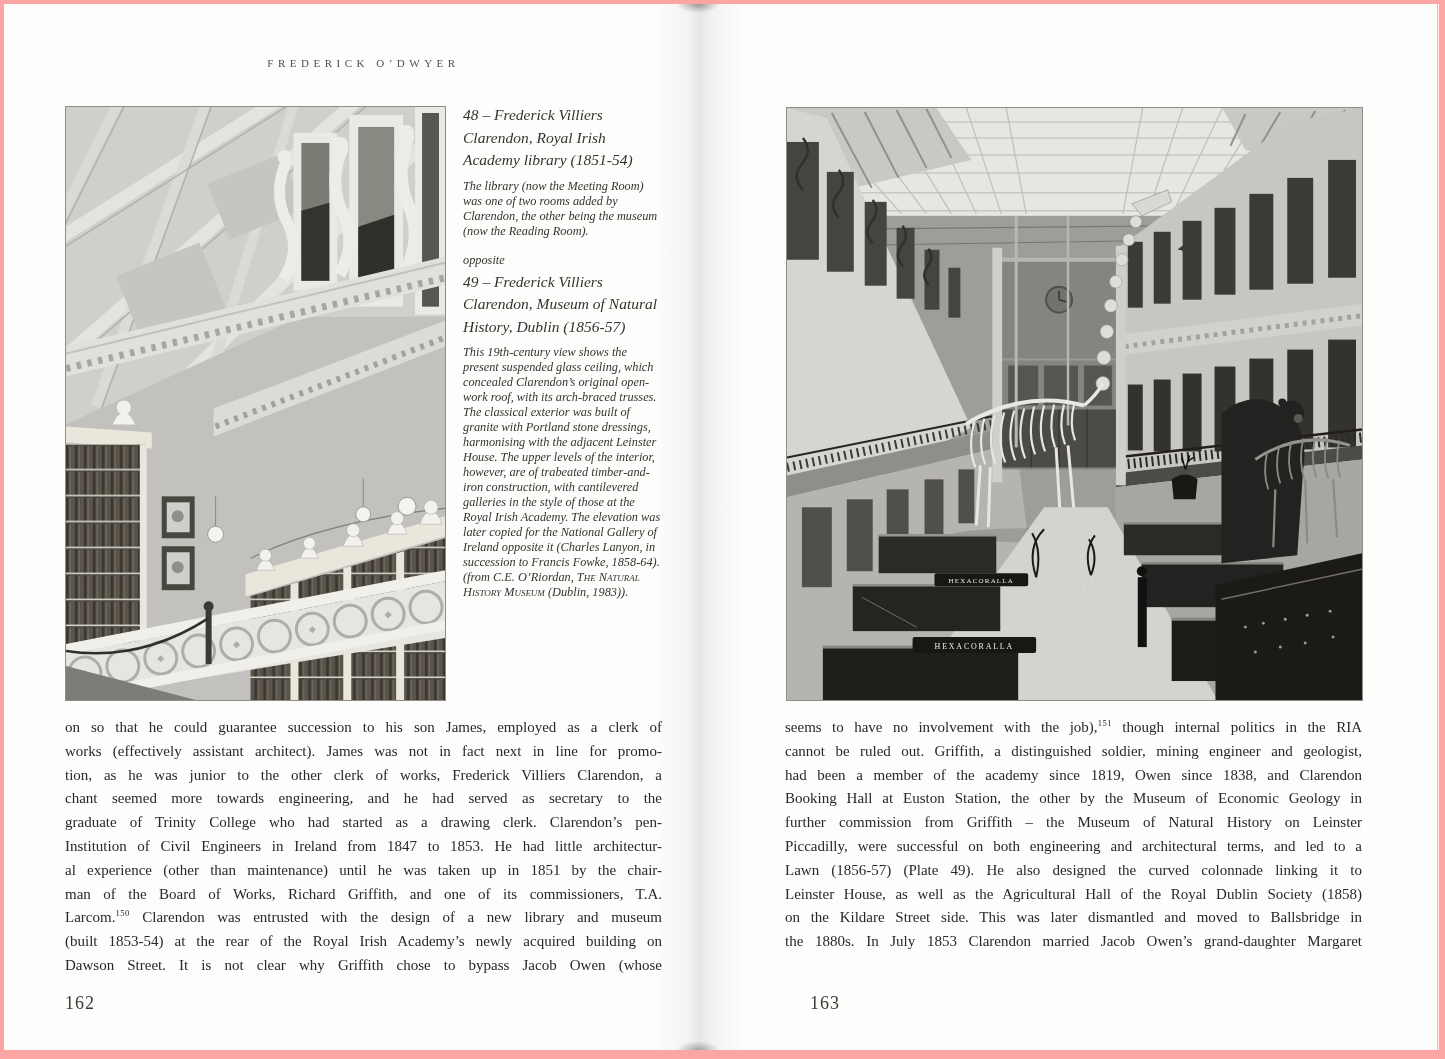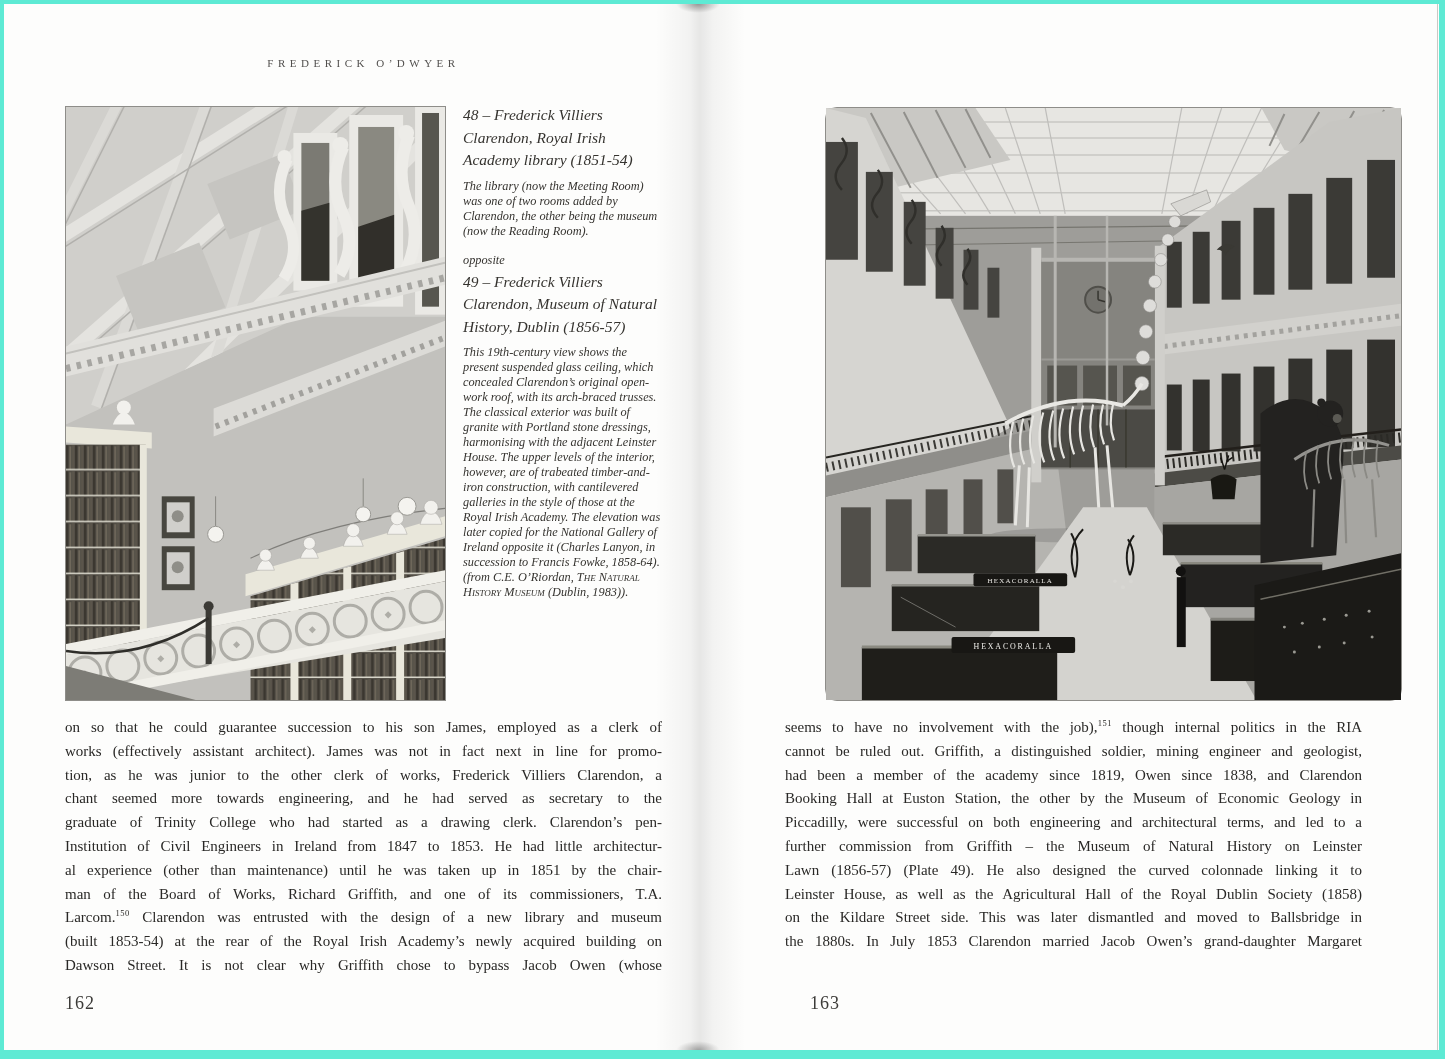--- a/index.html
+++ b/index.html
@@ -1,34 +1,34 @@
 <!DOCTYPE html>
 <html><head>
 <meta charset="utf-8">
 <style>
   html,body{margin:0;padding:0;background:#0a0a0a;}
-  .scan{position:relative;width:1445px;height:1059px;background:#5eead4;overflow:hidden;
+  .scan{position:relative;width:1445px;height:1059px;background:#fca5a5;overflow:hidden;
         font-family:"Liberation Serif","DejaVu Serif",serif;}
   .sheet{position:absolute;left:4px;top:4px;right:6px;bottom:9px;background:#fdfdfc;}
   .edge-line{position:absolute;top:4px;bottom:9px;right:7px;width:1px;background:#c9c8c4;}
   .gutter{position:absolute;left:655px;width:90px;top:4px;bottom:9px;
           background:linear-gradient(90deg,rgba(0,0,0,0) 0%,rgba(0,0,0,0.045) 38%,rgba(0,0,0,0.09) 50%,rgba(0,0,0,0.045) 64%,rgba(0,0,0,0) 100%);}
   .gutter-notch-top{position:absolute;left:676px;top:4px;width:44px;height:9px;
           background:radial-gradient(ellipse at 50% 0%,rgba(0,0,0,0.35),rgba(0,0,0,0) 70%);}
   .gutter-notch-bot{position:absolute;left:676px;bottom:9px;width:44px;height:9px;
           background:radial-gradient(ellipse at 50% 100%,rgba(0,0,0,0.3),rgba(0,0,0,0) 70%);}
 
   .running-head{position:absolute;top:57px;font-size:11px;color:#514f4d;
         text-transform:uppercase;text-align:center;white-space:nowrap;}
   .rh-left{left:65px;width:597px;letter-spacing:4.5px;}
   .rh-right{left:785px;width:577px;letter-spacing:2.6px;font-size:10.5px;}
 
   figure{margin:0;padding:0;position:absolute;border:1px solid #8e8d89;box-sizing:border-box;background:#c2c1bd;}
   .plate-left{left:65px;top:106px;width:381px;height:595px;}
-  .plate-right{left:825px;top:107px;width:577px;height:594px;border-radius:12px;}
+  .plate-right{left:786px;top:107px;width:577px;height:594px;}
   figure svg{display:block;width:100%;height:100%;}
 
   .captions{position:absolute;left:463px;top:104px;width:200px;color:#35332f;}
   .cap-title{font-style:italic;font-size:15.5px;line-height:22.5px;margin:0 0 7px 0;}
   .cap-body{font-style:italic;font-size:12.3px;line-height:15px;margin:0 0 14px 0;}
   .cap-opposite{font-style:italic;font-size:12.3px;line-height:15px;margin:14px 0 3px 0;}
   .sc{font-variant:small-caps;}
 
   .bodytext{position:absolute;top:716px;font-size:15px;color:#292826;}
   .bt-left{left:65px;width:597px;}
@@ -448,22 +448,22 @@
       <rect x="352" y="470" width="9" height="70" fill="#121110"></rect>
         <circle cx="356" cy="464" r="5" fill="#121110"></circle>
     </svg>
   </figure>
 
   <div class="bodytext bt-right">
     <div class="bl">seems to have no involvement with the job),<sup>151</sup> though internal politics in the RIA</div>
     <div class="bl">cannot be ruled out. Griffith, a distinguished soldier, mining engineer and geologist,</div>
     <div class="bl">had been a member of the academy since 1819, Owen since 1838, and Clarendon</div>
     <div class="bl">Booking Hall at Euston Station, the other by the Museum of Economic Geology in</div>
+    <div class="bl">further commission from Griffith – the Museum of Natural History on Leinster</div>
     <div class="bl">Piccadilly, were successful on both engineering and architectural terms, and led to a</div>
-    <div class="bl">further commission from Griffith – the Museum of Natural History on Leinster</div>
     <div class="bl">Lawn (1856-57) (Plate 49). He also designed the curved colonnade linking it to</div>
     <div class="bl">Leinster House, as well as the Agricultural Hall of the Royal Dublin Society (1858)</div>
     <div class="bl">on the Kildare Street side. This was later dismantled and moved to Ballsbridge in</div>
     <div class="bl">the 1880s. In July 1853 Clarendon married Jacob Owen’s grand-daughter Margaret</div>
   </div>
 
   <div class="folio folio-right">163</div>
 </div>
 
 </body></html>

